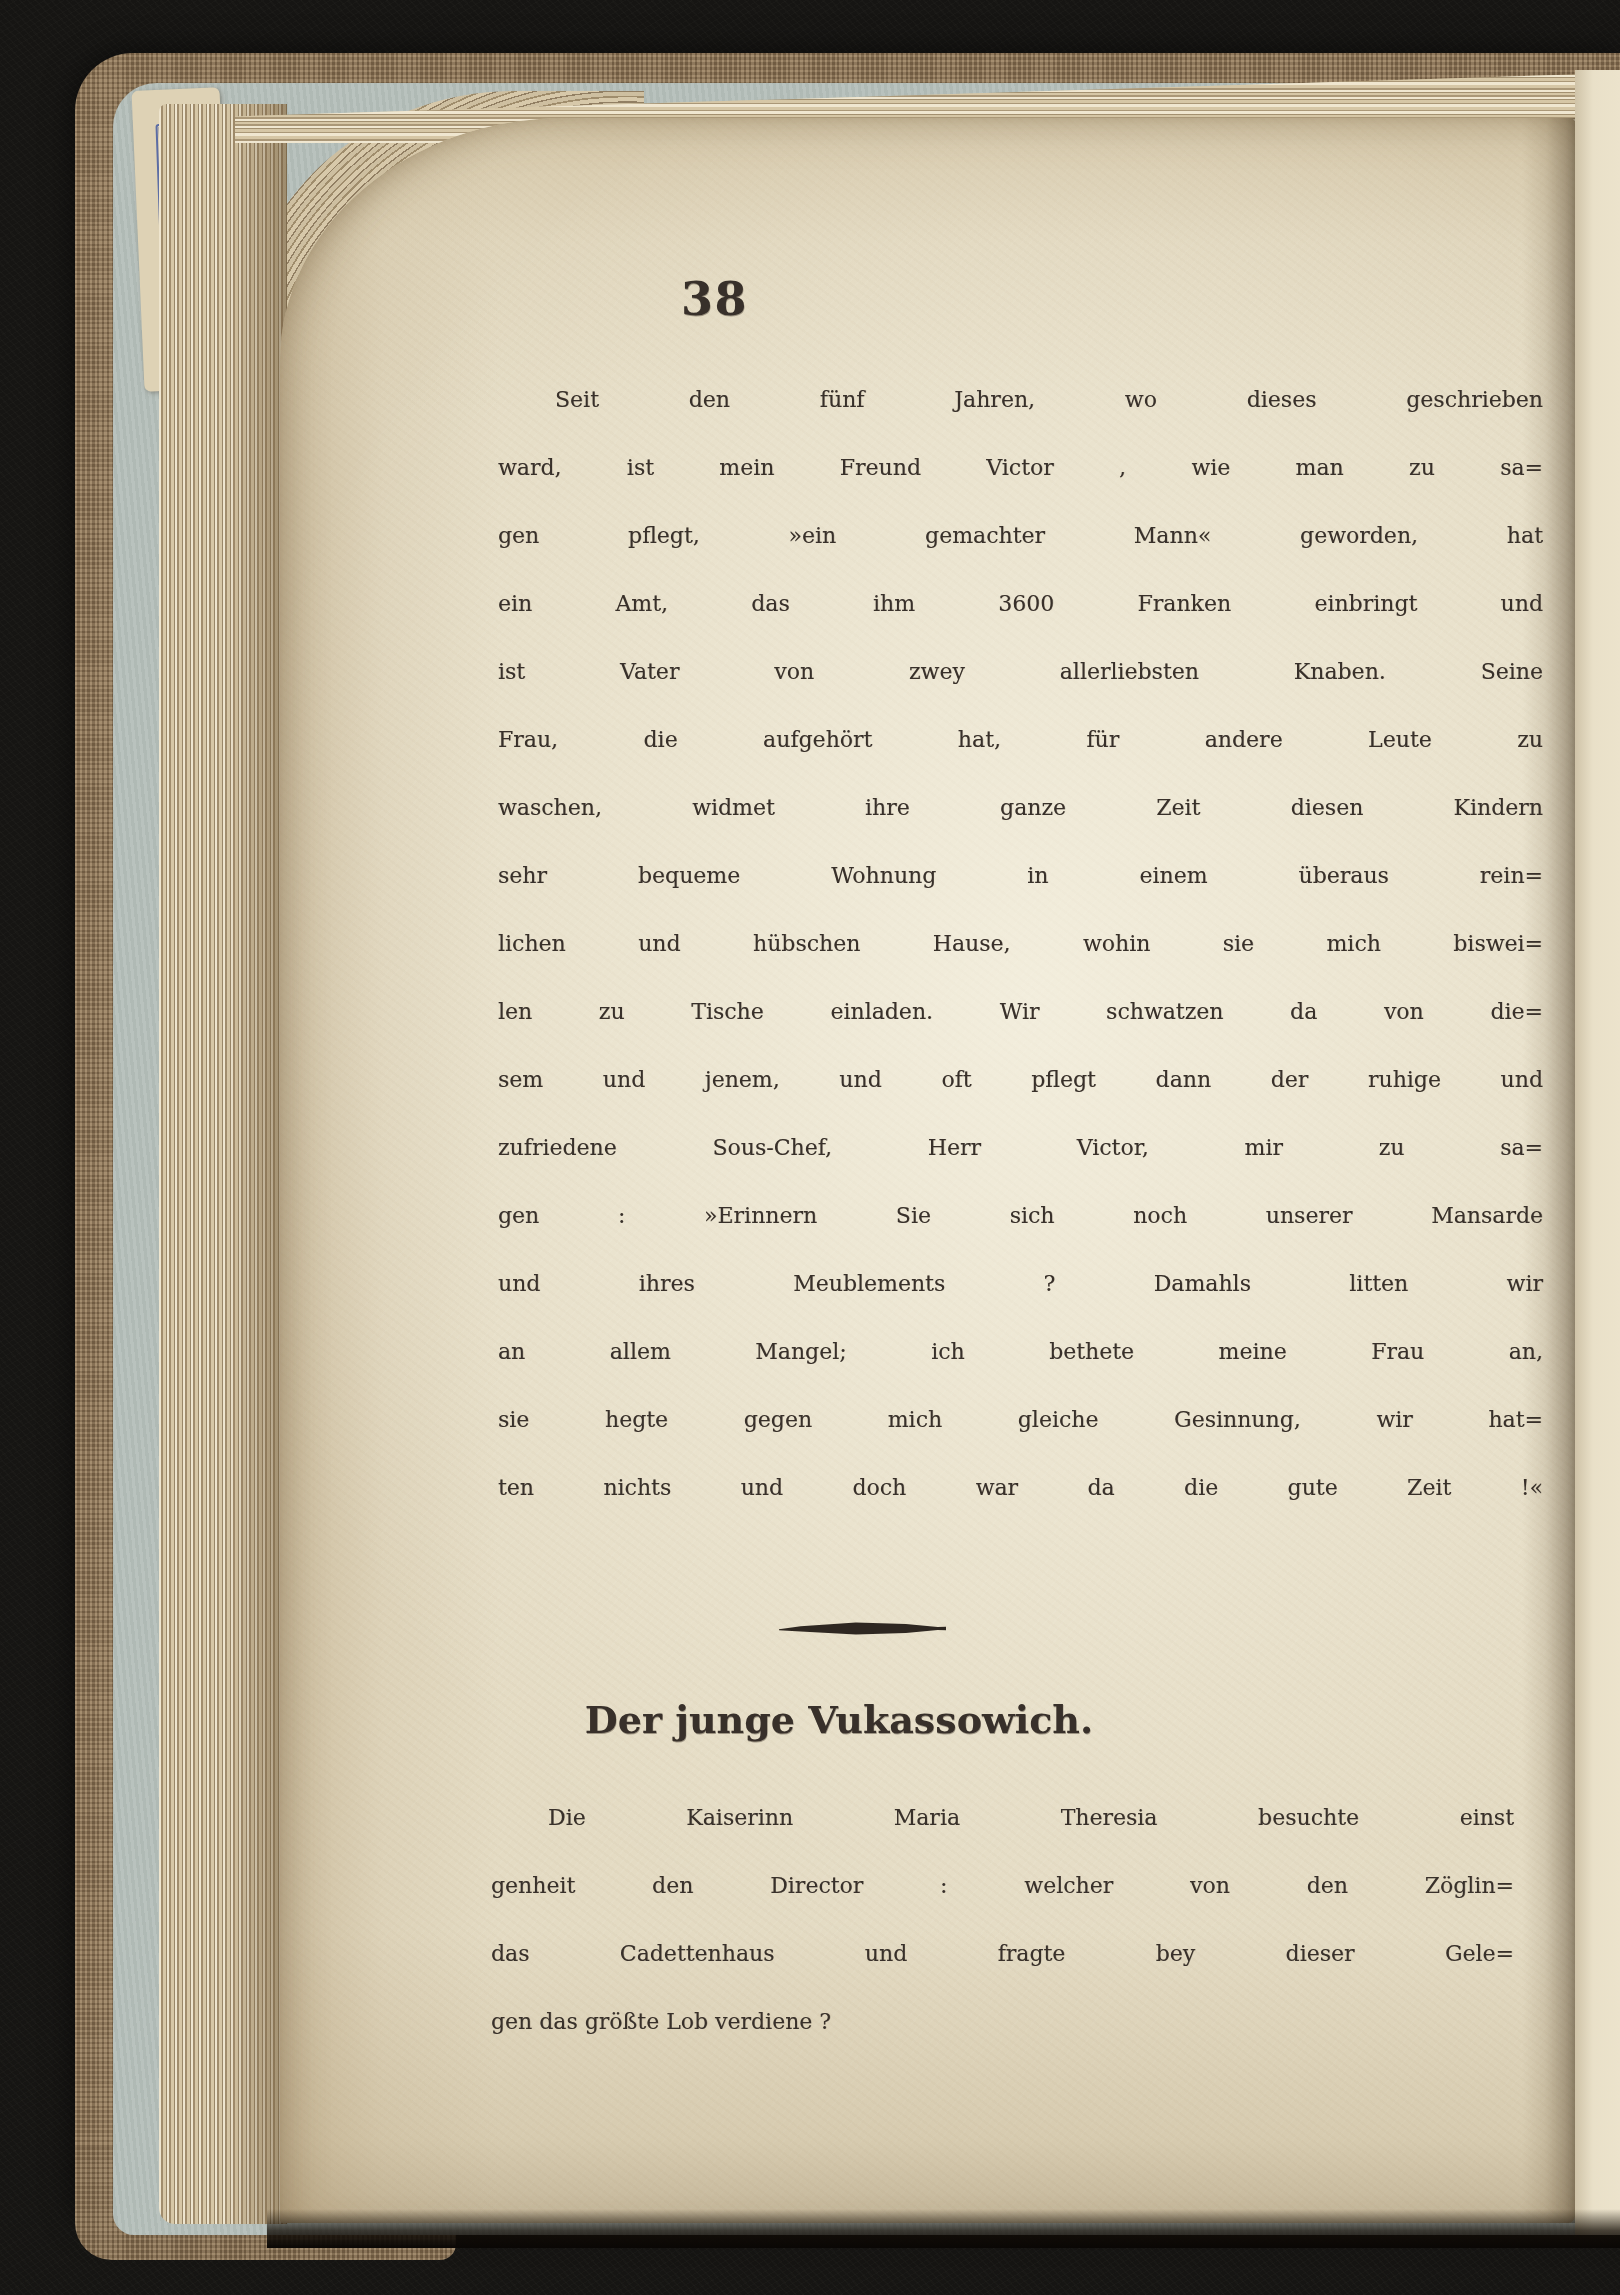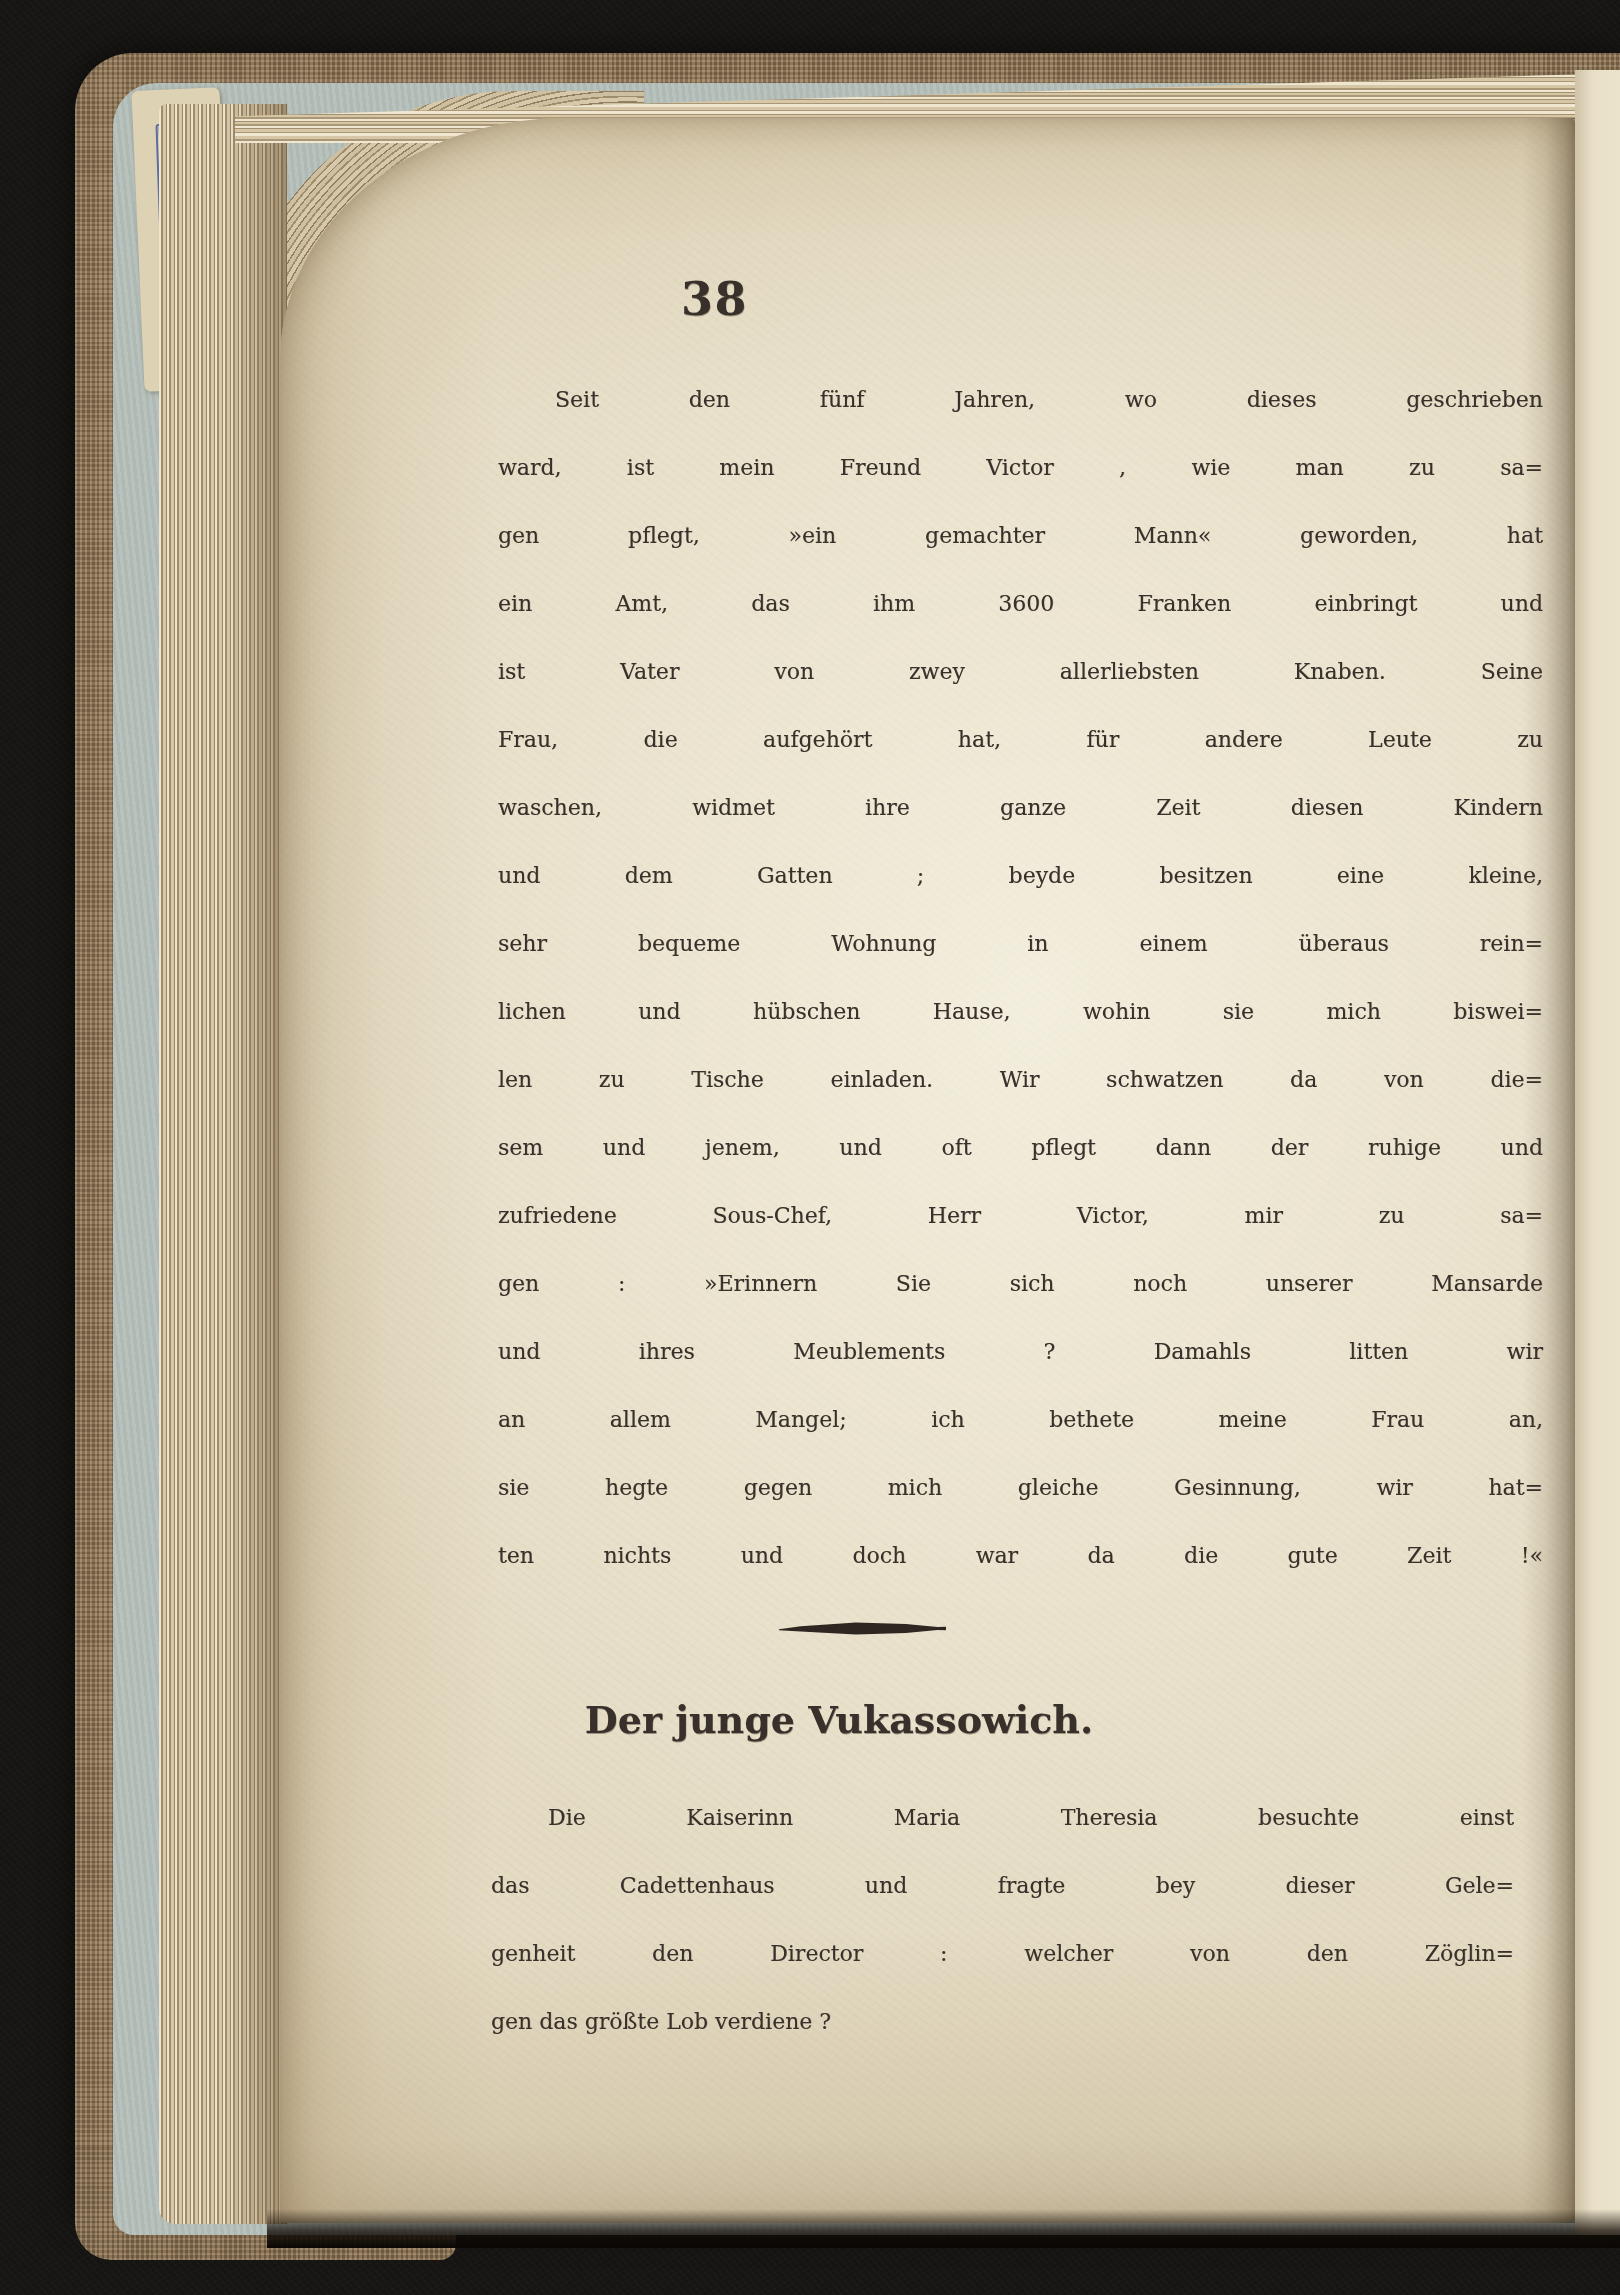--- a/index.html
+++ b/index.html
@@ -159,34 +159,33 @@
 <div id="content">
   <div id="page-number">38</div>
   <div id="paragraph-1" class="para">
       <div class="tline indent">Seit den fünf Jahren, wo dieses geschrieben</div>
       <div class="tline">ward, ist mein Freund Victor , wie man zu sa=</div>
       <div class="tline">gen pflegt, »ein gemachter Mann« geworden, hat</div>
       <div class="tline">ein Amt, das ihm 3600 Franken einbringt und</div>
       <div class="tline">ist Vater von zwey allerliebsten Knaben. Seine</div>
       <div class="tline">Frau, die aufgehört hat, für andere Leute zu</div>
       <div class="tline">waschen, widmet ihre ganze Zeit diesen Kindern</div>
-      <div class="tline">und dem Gatten ; beyde besitzen eine kleine,</div>
       <div class="tline">sehr bequeme Wohnung in einem überaus rein=</div>
       <div class="tline">lichen und hübschen Hause, wohin sie mich biswei=</div>
       <div class="tline">len zu Tische einladen. Wir schwatzen da von die=</div>
       <div class="tline">sem und jenem, und oft pflegt dann der ruhige und</div>
       <div class="tline">zufriedene Sous-Chef, Herr Victor, mir zu sa=</div>
       <div class="tline">gen : »Erinnern Sie sich noch unserer Mansarde</div>
       <div class="tline">und ihres Meublements ? Damahls litten wir</div>
       <div class="tline">an allem Mangel; ich bethete meine Frau an,</div>
       <div class="tline">sie hegte gegen mich gleiche Gesinnung, wir hat=</div>
       <div class="tline">ten nichts und doch war da die gute Zeit !«</div>
     </div>
   <div id="divider-rule"></div>
   <div id="section-heading">Der junge Vukassowich.</div>
   <div id="paragraph-2" class="para">
       <div class="tline indent">Die Kaiserinn Maria Theresia besuchte einst</div>
+      <div class="tline">genheit den Director : welcher von den Zöglin=</div>
       <div class="tline">das Cadettenhaus und fragte bey dieser Gele=</div>
-      <div class="tline">genheit den Director : welcher von den Zöglin=</div>
       <div class="tline noforce">gen das größte Lob verdiene ?</div>
     </div>
 </div>
 
 
 </body></html>

